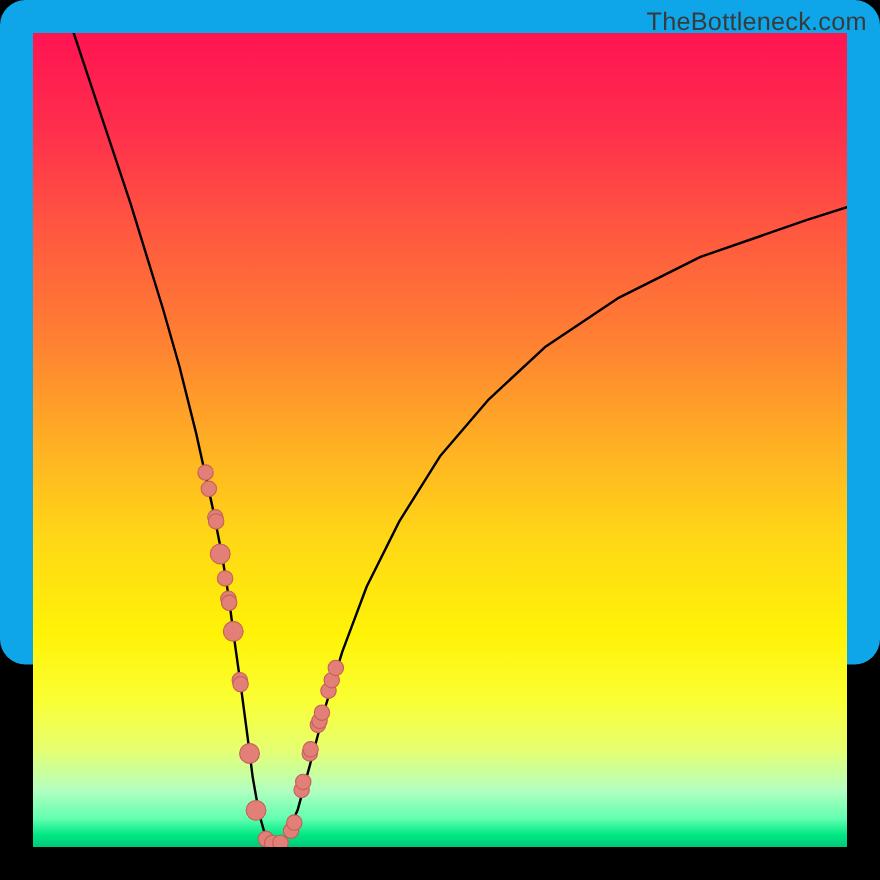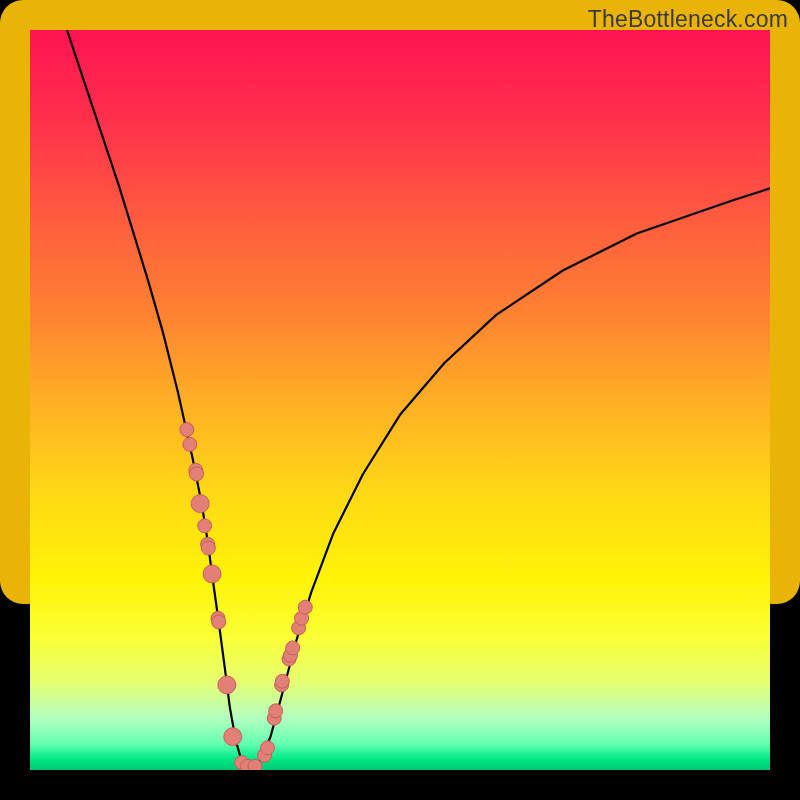--- a/index.html
+++ b/index.html
@@ -8,21 +8,21 @@
     width: 800px;
     height: 800px;
     overflow: hidden;
     font-family: Arial, Helvetica, sans-serif;
     background: #000;
   }
   .frame {
     position: relative;
     width: 800px;
     height: 604px;
-    background: #eab308;
+    background: #0ea5e9;
     border-radius: 23px;
   }
   .plot-area {
     position: absolute;
     left: 30px;
     top: 30px;
     width: 740px;
     height: 740px;
     overflow: hidden;
   }

